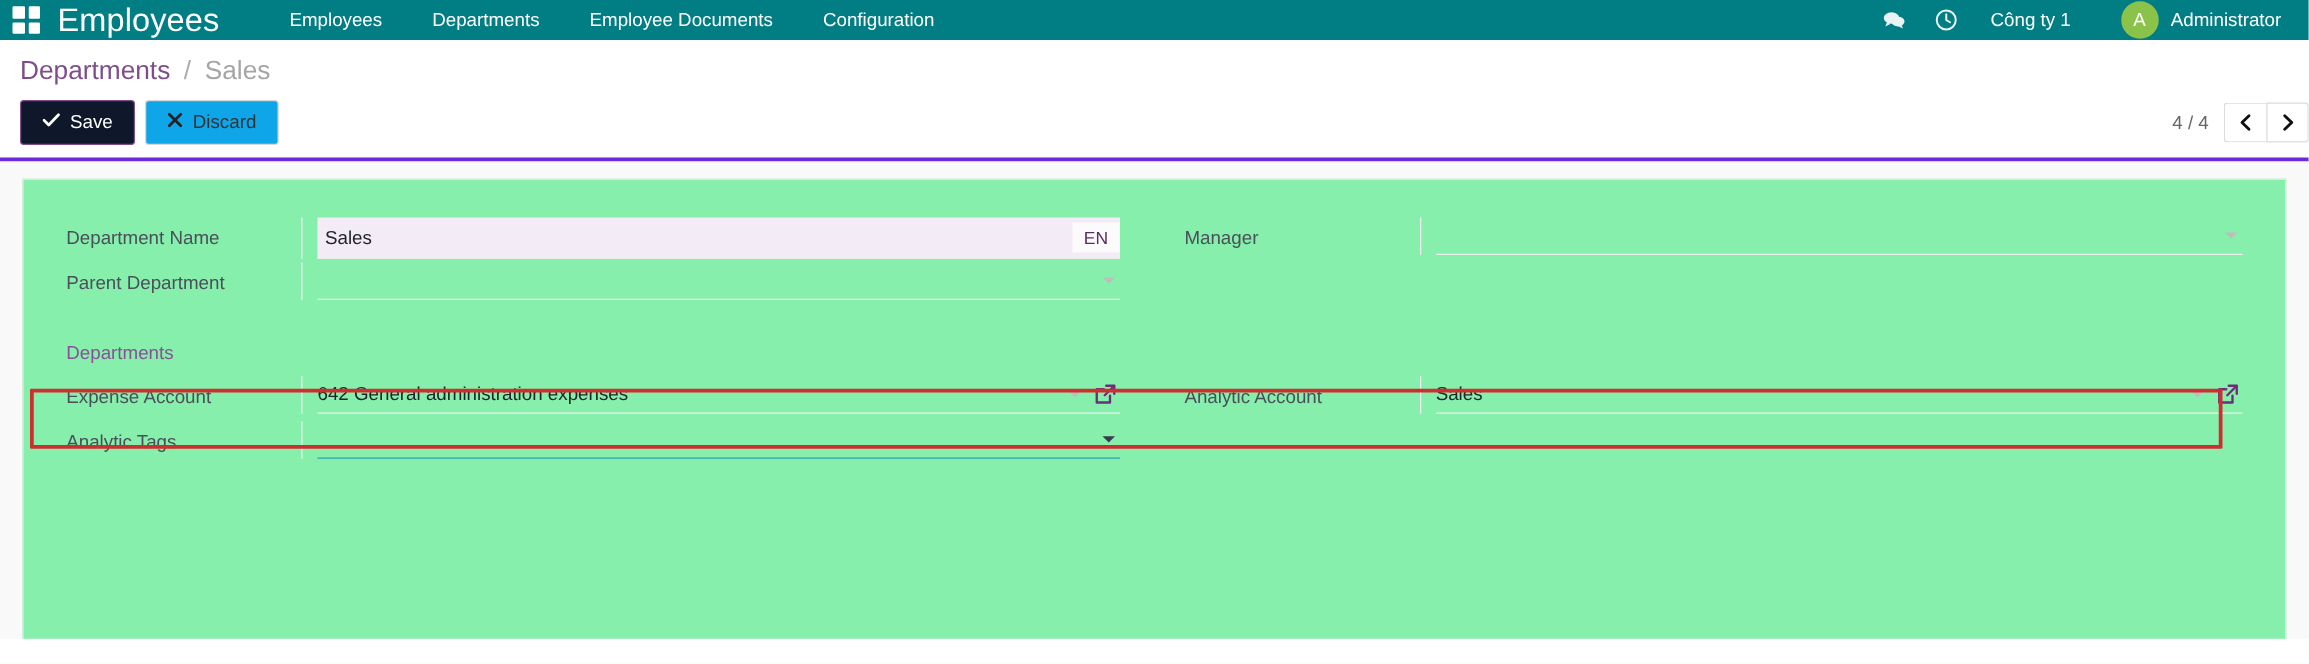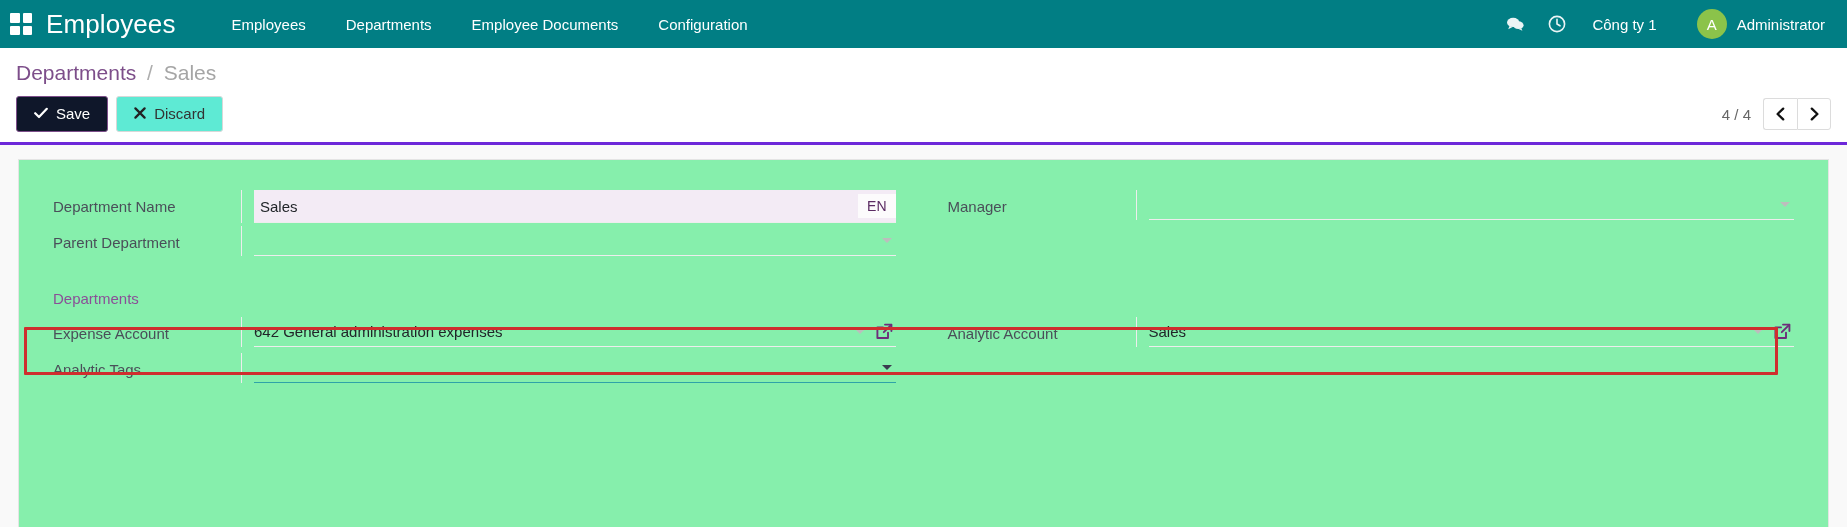--- a/index.html
+++ b/index.html
@@ -5,21 +5,21 @@
   * { box-sizing: border-box; margin: 0; padding: 0; }
   html, body {
     width: 1847px; height: 531px;
     font-family: "Liberation Sans", sans-serif;
     background: #ffffff;
     overflow: hidden;
   }
 
   
   .navbar {
-    height: 48px;
+    height: 32px;
     background: #017e84;
     display: flex;
     align-items: center;
     padding: 0 22px 0 10px;
     color: #ffffff;
     position: relative;
   }
   .apps-icon {
     width: 22px; height: 22px;
     display: grid;
@@ -108,29 +108,29 @@
     white-space: nowrap;
     line-height: 20px;
   }
   .btn-save {
     background: #0f172a;
     border-color: #7d4e8a;
     color: #ffffff;
     margin-right: 8px;
   }
   .btn-discard {
-    background: #5eead4;
+    background: #0ea5e9;
     border-color: #d8d8d8;
     color: #333333;
     text-align: center;
   }
 
   .pager {
     position: absolute;
-    right: 16px;
+    right: 0;
     top: 50px;
     display: flex;
     align-items: center;
     gap: 12px;
   }
   .pager-count { font-size: 15px; color: #666666; white-space: nowrap; }
   .pager-btns { display: flex; }
   .pager-btn {
     width: 34px; height: 32px;
     border: 1px solid #dcdcdc;

